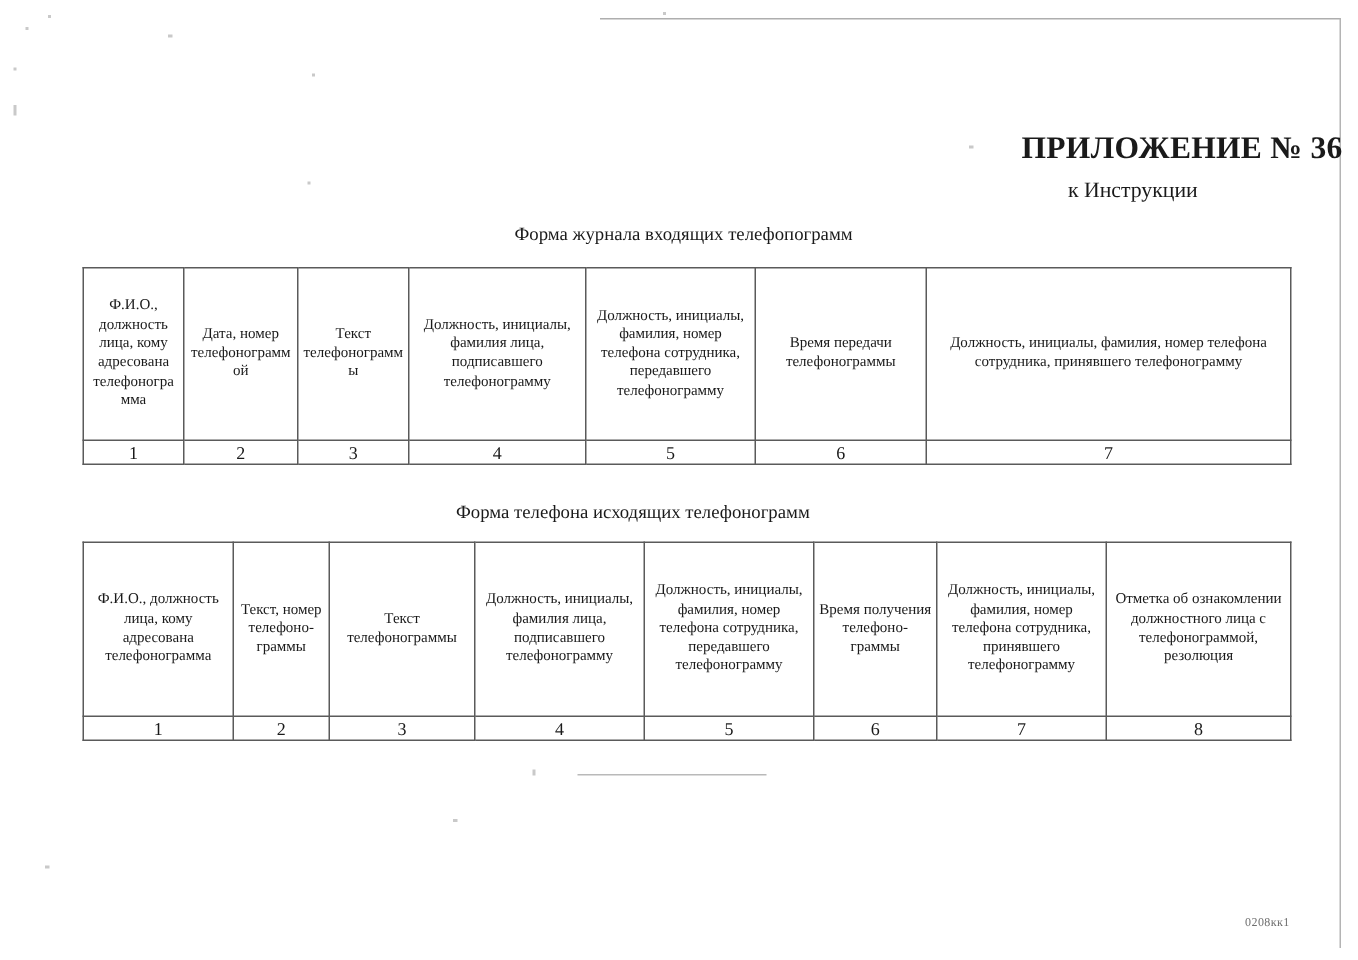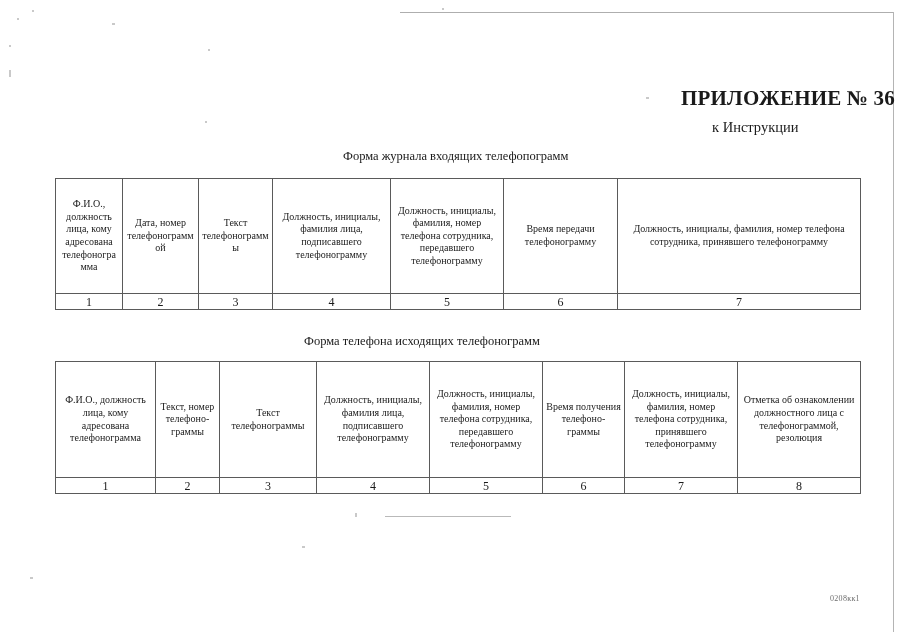--- a/index.html
+++ b/index.html
@@ -99,21 +99,21 @@
 
   #table-outgoing { left: 55px; top: 361px; width: 805px; }
   #table-outgoing td.headcell { height: 111px; }
 
   .cell-text { display: block; }
 
   
   .footer-code {
     position: absolute;
     left: 812px;
-    top: 594px;
+    top: 610px;
     font-size: 8px;
     color: #6e6e6e;
     letter-spacing: 0.3px;
     white-space: nowrap;
     padding-left: 18px;
   }
 </style>
 </head>
 <body>
 
@@ -159,21 +159,21 @@
       <td class="headcell">
           <span class="cell-text">Текст телефонограммы</span>
         </td>
       <td class="headcell">
           <span class="cell-text">Должность, инициалы, фамилия лица, подписавшего телефонограмму</span>
         </td>
       <td class="headcell">
           <span class="cell-text">Должность, инициалы, фамилия, номер телефона сотрудника, передавшего телефонограмму</span>
         </td>
       <td class="headcell">
-          <span class="cell-text">Время передачи телефонограмму</span>
+          <span class="cell-text">Время передачи телефонограммы</span>
         </td>
       <td class="headcell">
           <span class="cell-text">Должность, инициалы, фамилия, номер телефона сотрудника, принявшего телефонограмму</span>
         </td>
     </tr>
     <tr>
       <td class="numcell">1</td>
       <td class="numcell">2</td>
       <td class="numcell">3</td>
       <td class="numcell">4</td>

